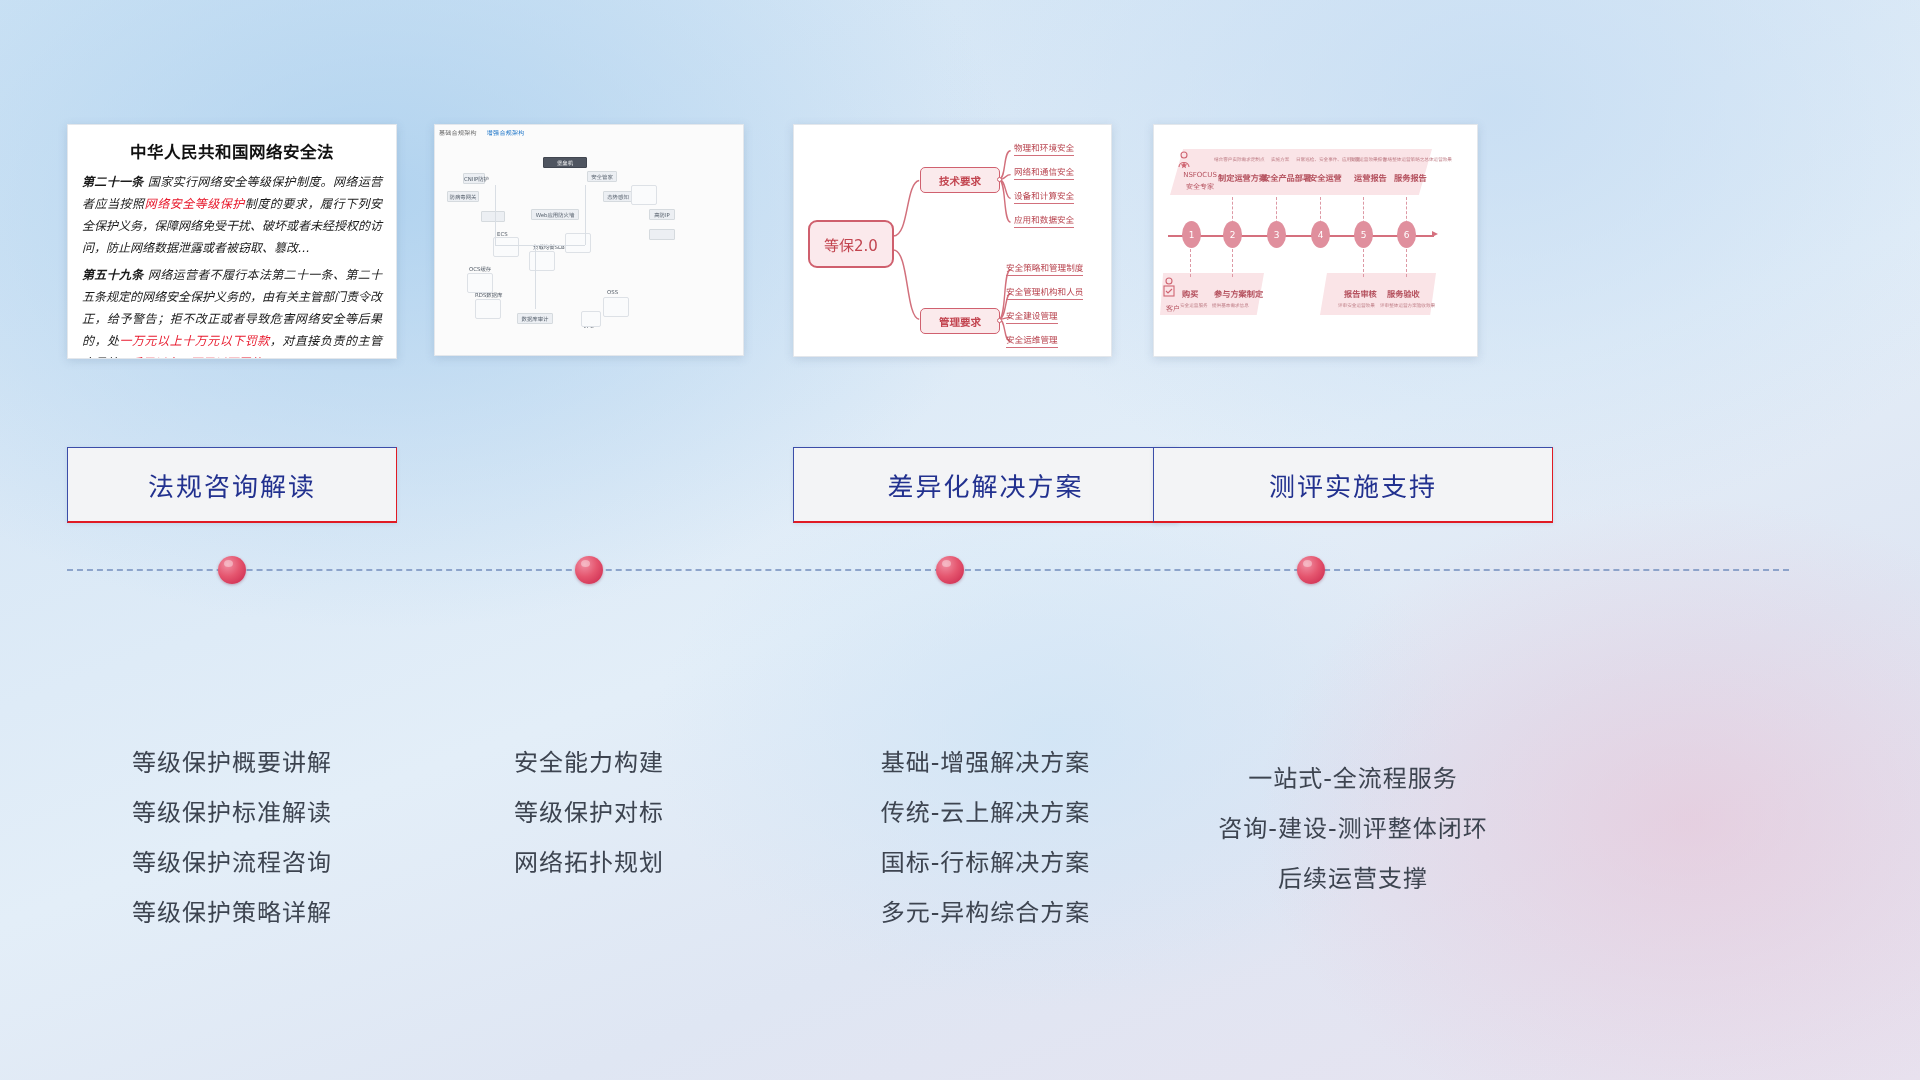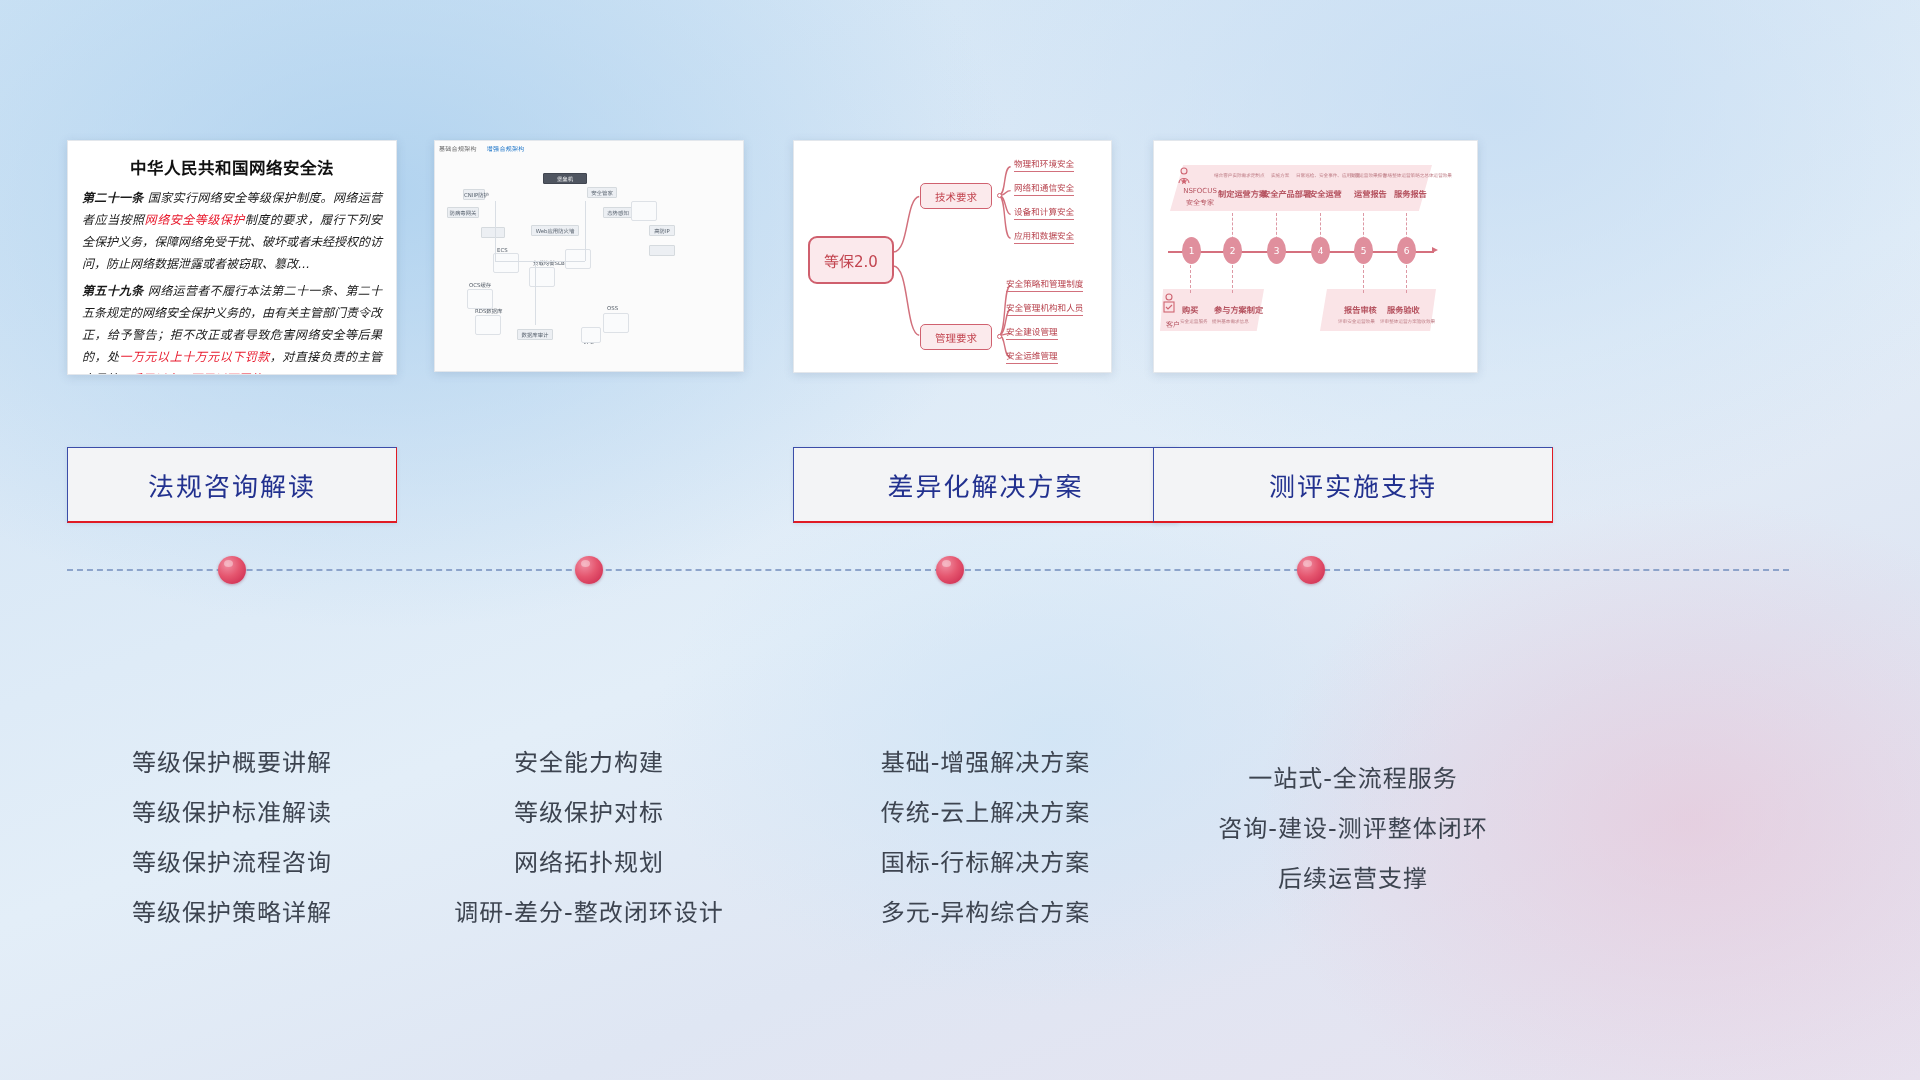--- a/index.html
+++ b/index.html
@@ -11,21 +11,21 @@
       radial-gradient(ellipse 700px 520px at 88% 76%, rgba(232,190,210,0.55) 0%, rgba(232,190,210,0.0) 62%),
       radial-gradient(ellipse 620px 420px at 55% 68%, rgba(206,228,246,0.75) 0%, rgba(206,228,246,0) 65%),
       radial-gradient(ellipse 900px 620px at 20% 18%, rgba(172,208,238,0.85) 0%, rgba(172,208,238,0) 70%),
       radial-gradient(ellipse 800px 600px at 78% 10%, rgba(198,221,243,0.85) 0%, rgba(198,221,243,0) 70%),
       linear-gradient(160deg,#cfe4f5 0%,#d9e8f6 28%,#e3eef8 52%,#dfe6f3 72%,#e8e2ef 100%);
     position:relative;
   }
   .stage { position:absolute; inset:0; }
 
   
-  .cards { position:absolute; left:0; top:124px; width:1920px; height:240px;margin-top:16px; }
+  .cards { position:absolute; left:0; top:124px; width:1920px; height:240px; }
   .card {
     position:absolute; top:0; height:235px;
     background:#fff; border:1px solid #e3e7ec;
     box-shadow:0 2px 9px rgba(70,100,140,0.18);
     overflow:hidden;
   }
   .card.c1 { left:67px;   width:330px; }
   .card.c2 { left:434px;  width:310px; height:232px; }
   .card.c3 { left:793px;  width:319px; height:233px; }
   .card.c4 { left:1153px; width:325px; height:233px; }
@@ -63,24 +63,24 @@
 
   
   .mind { position:relative; width:100%; height:100%; background:#fff; }
   .mind .root {
     position:absolute; left:14px; top:95px; width:86px; height:48px;
     background:#fbe9ec; border:2.4px solid #cf5f6d; border-radius:9px;
     display:flex; align-items:center; justify-content:center;
     font-size:15px; color:#c2444f; font-weight:500;
   }
   .mind .br {
-    position:absolute; width:72px; height:26px;
+    position:absolute; width:80px; height:26px;
     background:#fbeaec; border:1.4px solid #d0616f; border-radius:5px;
     display:flex; align-items:center; justify-content:center;
-    font-size:10.5px; color:#c2444f;
+    font-size:10.5px; color:#c2444f;font-weight:bold;
   }
   .mind .br.tech { left:126px; top:42px; }
   .mind .br.mgmt { left:126px; top:183px; }
   .mind .leaf {
     position:absolute; font-size:8.6px; color:#b8444f; white-space:nowrap;
     padding-bottom:2px; border-bottom:1.6px solid #d2707c; text-align:center;
   }
   .mind .dot {
     position:absolute; width:5px; height:5px; border:1px solid #cf6572;
     border-radius:50%; background:#fff;
@@ -341,21 +341,20 @@
     <div class="col l1">
       <div class="li">等级保护概要讲解</div>
       <div class="li">等级保护标准解读</div>
       <div class="li">等级保护流程咨询</div>
       <div class="li">等级保护策略详解</div>
     </div>
     <div class="col l2">
       <div class="li">安全能力构建</div>
       <div class="li">等级保护对标</div>
       <div class="li">网络拓扑规划</div>
-      <div class="li">调研-差分-整改闭环设计</div>
     </div>
     <div class="col l3">
       <div class="li">基础-增强解决方案</div>
       <div class="li">传统-云上解决方案</div>
       <div class="li">国标-行标解决方案</div>
       <div class="li">多元-异构综合方案</div>
     </div>
     <div class="col l4">
       <div class="li">一站式-全流程服务</div>
       <div class="li">咨询-建设-测评整体闭环</div>

